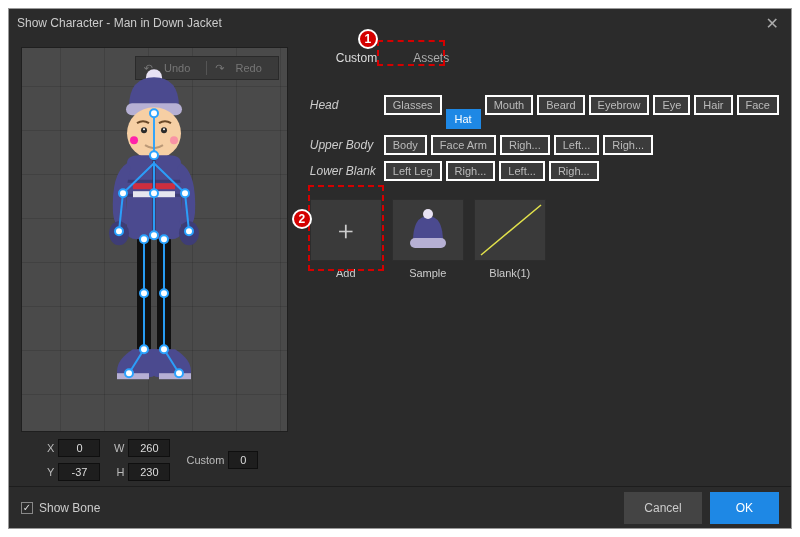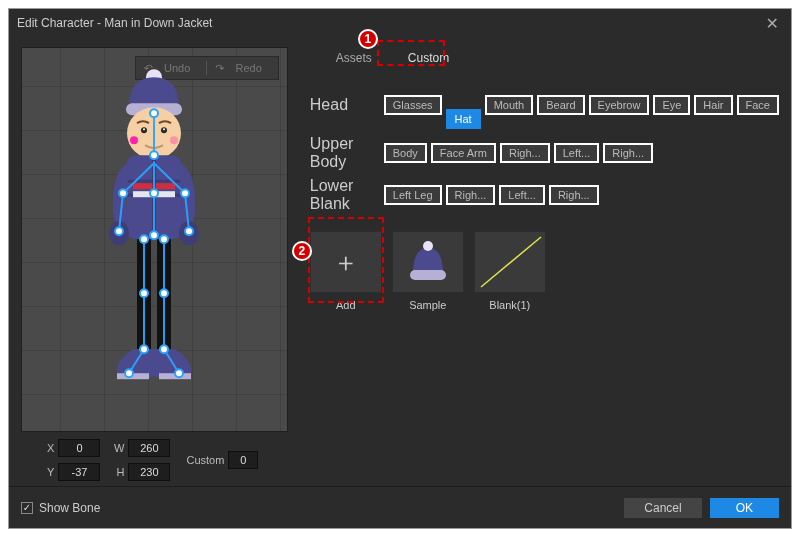--- a/index.html
+++ b/index.html
@@ -27,47 +27,47 @@
   .coord-box input, .coord-rot input { width:42px; height:18px; background:#1e1e1e; border:1px solid #0f0f0f; color:#ddd; font-size:11px; text-align:center; }
   .coord-rot { display:flex; align-items:center; gap:4px; margin-left:6px; }
   .coord-rot label { font-size:11px; color:#bbb; }
   .coord-grid { display:grid; grid-template-columns:auto auto auto auto; grid-auto-rows:20px; gap:4px 10px; align-items:center;}
   .right-pane { flex:1; display:flex; flex-direction:column; background:#2b2b2b; padding: 4px 6px 0 0; }
   .tabs { height:30px; display:flex; align-items:flex-end; gap:0; padding-left:18px; position:relative;}
   .tab { font-size:12px; color:#aaa; padding:6px 18px; cursor:default; }
   .tab.active { color:#ddd; }
   .cat-rows { padding: 10px 6px 6px 10px; display:flex; flex-direction:column; gap:6px; }
   .cat-row { display:flex; align-items:center; gap:4px; }
-  .cat-label { width:70px; font-size:16px; color:#ccc; }
+  .cat-label { width:70px; font-size:12px; color:#ccc;font-style:italic; }
   .cat-btn { height:20px; font-size:11px; padding:0 7px; color:#bbb; background:#3b3b3b; border:2px solid #ffffff; cursor:default; display:flex; align-items:center; }
   .cat-btn.active { background:#1e88e5; border-color:#1e88e5; color:#fff;margin-top:28px; }
   .thumbs { display:flex; gap:10px; padding:12px 0 0 10px; }
   .thumb { width:72px; display:flex; flex-direction:column; align-items:center; gap:6px; }
   .thumb .tile { width:72px; height:62px; background:#3a3a3a; border:1px solid #2d2d2d; display:flex; align-items:center; justify-content:center; position:relative;}
   .thumb .plus { color:#ccc; font-size:26px; font-weight:300; line-height:1; }
   .thumb .label { font-size:11px; color:#ccc; }
   .footer { height:42px; display:flex; align-items:center; padding:0 12px; background:#2b2b2b; border-top:1px solid #1d1d1d; }
   .chk { display:flex; align-items:center; gap:6px; font-size:12px; color:#ccc; }
   .chk .box { width:12px; height:12px; border:1px solid #888; display:flex; align-items:center; justify-content:center; font-size:10px; color:#ddd; line-height:1;}
   .spacer { flex:1; }
-  .btn { height:20px; font-size:12px; padding:0 20px; margin-left:8px; display:flex; align-items:center; border:none; cursor:default;}
+  .btn { height:32px; font-size:12px; padding:0 20px; margin-left:8px; display:flex; align-items:center; border:none; cursor:default;}
   .btn.cancel { background:#444; color:#ccc; }
   .btn.ok { background:#1e88e5; color:#fff; padding:4px 26px;}
   .callout { position:absolute; width:20px; height:20px; border-radius:50%; background:#d40000; border:2px solid #fff; color:#fff; font-size:12px; font-weight:700; display:flex; align-items:center; justify-content:center; z-index:20; font-family:Arial,sans-serif;}
   .dashbox { position:absolute; border:2px dashed #d40000; pointer-events:none; z-index:15;}
   
   .character { position:absolute; left:50%; top:50%; transform:translate(-50%,-52%); width:150px; height:340px; }
 </style>
 </head>
 <body>
 
 <div class="dialog">
 
   <div class="titlebar">
-    <div class="title">Edit Character - Man in Down Jacket</div>
+    <div class="title">Show Character - Man in Down Jacket</div>
     <div class="close">✕</div>
   </div>
 
   <div class="body">
 
     <div class="preview-pane">
       <div class="canvas-wrap">
         <div class="canvas-grid"></div>
         <div class="undo-redo">
           <span>↶ <span>Undo</span></span>
@@ -169,22 +169,22 @@
           <div class="coord-box">
               <label>H</label>
               <input value="230" style="">
             </div>
         </div>
       </div>
     </div>
 
     <div class="right-pane" style="position:relative">
       <div class="tabs">
+        <div class="tab active">Custom</div>
         <div class="tab">Assets</div>
-        <div class="tab active">Custom</div>
       </div>
 
       <div class="dashbox" style="left:77px; top:3px; width:68px; height:26px;"></div>
       <div class="callout" style="left:58px; top:-8px;">1</div>
 
       <div class="cat-rows">
         <div class="cat-row">
           <div class="cat-label">Head</div>
           <div class="cat-btn">Glasses</div>
           <div class="cat-btn active">Hat</div>

